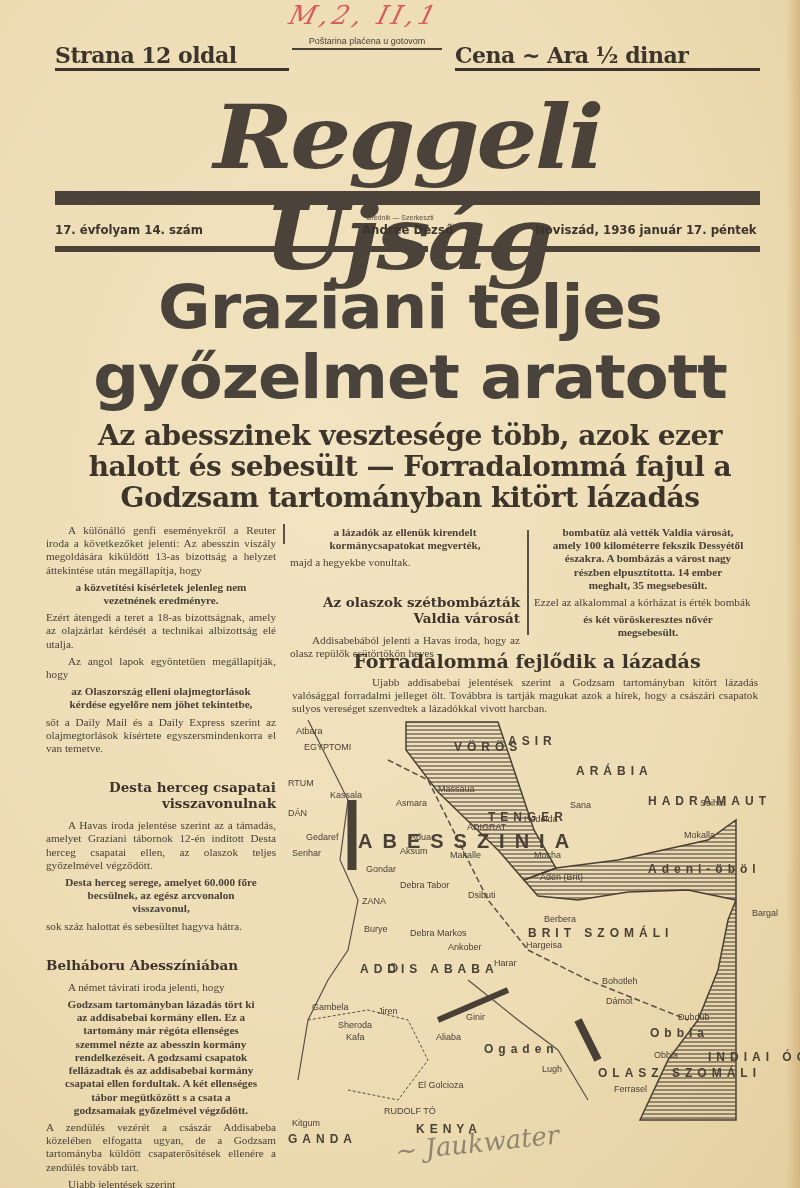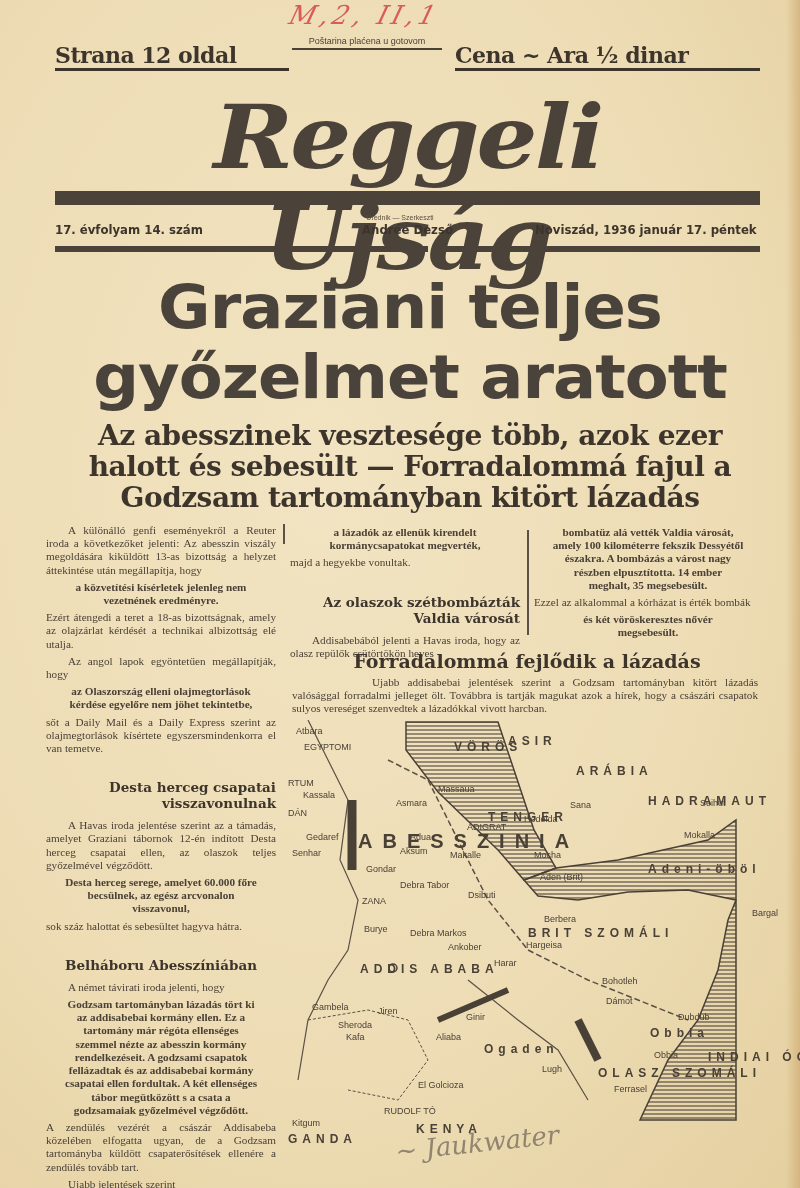--- a/index.html
+++ b/index.html
@@ -38,21 +38,21 @@
   .subhead { position: absolute; left: 50px; top: 420px; width: 720px; text-align: center;
     font-family: "DejaVu Serif", serif; font-weight: bold; font-size: 28px; line-height: 31px;
     color: #3d352c; letter-spacing: -0.5px; }
   .col { position: absolute; font-family: "Liberation Serif", serif; font-size: 11.2px;
     line-height: 13.2px; color: #4a4136; text-align: justify; }
   .col p { margin-bottom: 4px; }
   .col p.indent { text-indent: 22px; }
   .col p.bold { font-weight: bold; text-align: center; padding: 0 18px; }
   .col h3 { font-family: "DejaVu Serif", serif; font-weight: bold; font-size: 13.5px;
     line-height: 16px; text-align: right; margin: 24px 0 8px; color: #3d352c; }
-  .col h3.center { text-align: center; }
+  .col h3.center { text-align: left; }
   .col-divider { position: absolute; width: 2px; background: #5a5044; }
   .section-head { position: absolute; left: 292px; top: 650px; width: 470px; text-align: center;
     font-family: "DejaVu Serif", serif; font-weight: bold; font-size: 19px; color: #3d352c; }
   .section-body { position: absolute; left: 292px; top: 676px; width: 466px;
     font-family: "Liberation Serif", serif; font-size: 11.2px; line-height: 13px; color: #4a4136;
     text-align: justify; text-indent: 80px; }
   .map { position: absolute; left: 288px; top: 720px; width: 464px; height: 430px; }
   .map-label { position: absolute; font-family: "Liberation Sans", sans-serif; color: #4a4136;
     font-size: 9px; white-space: nowrap; }
   .map-label.big { font-weight: bold; letter-spacing: 5px; font-size: 12px; }
@@ -153,21 +153,21 @@
     <path d="M64,80 L64,150" stroke="#4a4136" stroke-width="9"></path>
     <path d="M150,300 L220,270" stroke="#4a4136" stroke-width="6"></path>
     <path d="M310,340 L290,300" stroke="#4a4136" stroke-width="8"></path>
     <circle cx="105" cy="248" r="4" fill="none" stroke="#4a4136" stroke-width="1.5"></circle>
   </svg>
 </div>
 <div style="position:absolute;left:288px;top:720px;width:464px;height:430px;" id="map-labels">
     <span class="map-label " style="left: 8px; top: 6px;">Atbara</span>
     <span class="map-label " style="left: 16px; top: 22px;">EGYPTOMI</span>
     <span class="map-label " style="left: 0px; top: 58px;">RTUM</span>
-    <span class="map-label " style="left: 15px; top: 70px;">Kassala</span>
+    <span class="map-label " style="left: 42px; top: 70px;">Kassala</span>
     <span class="map-label " style="left: 0px; top: 88px;">DÁN</span>
     <span class="map-label " style="left: 18px; top: 112px;">Gedaref</span>
     <span class="map-label " style="left: 4px; top: 128px;">Senhar</span>
     <span class="map-label " style="left: 150px; top: 64px;">Massaua</span>
     <span class="map-label " style="left: 108px; top: 78px;">Asmara</span>
     <span class="map-label " style="left: 122px; top: 112px;">Adua</span>
     <span class="map-label " style="left: 112px; top: 126px;">Aksum</span>
     <span class="map-label " style="left: 160px; top: 102px; margin-left: 19px;">ADIGRAT</span>
     <span class="map-label " style="left: 162px; top: 130px;">Makalle</span>
     <span class="map-label " style="left: 78px; top: 144px;">Gondar</span>

